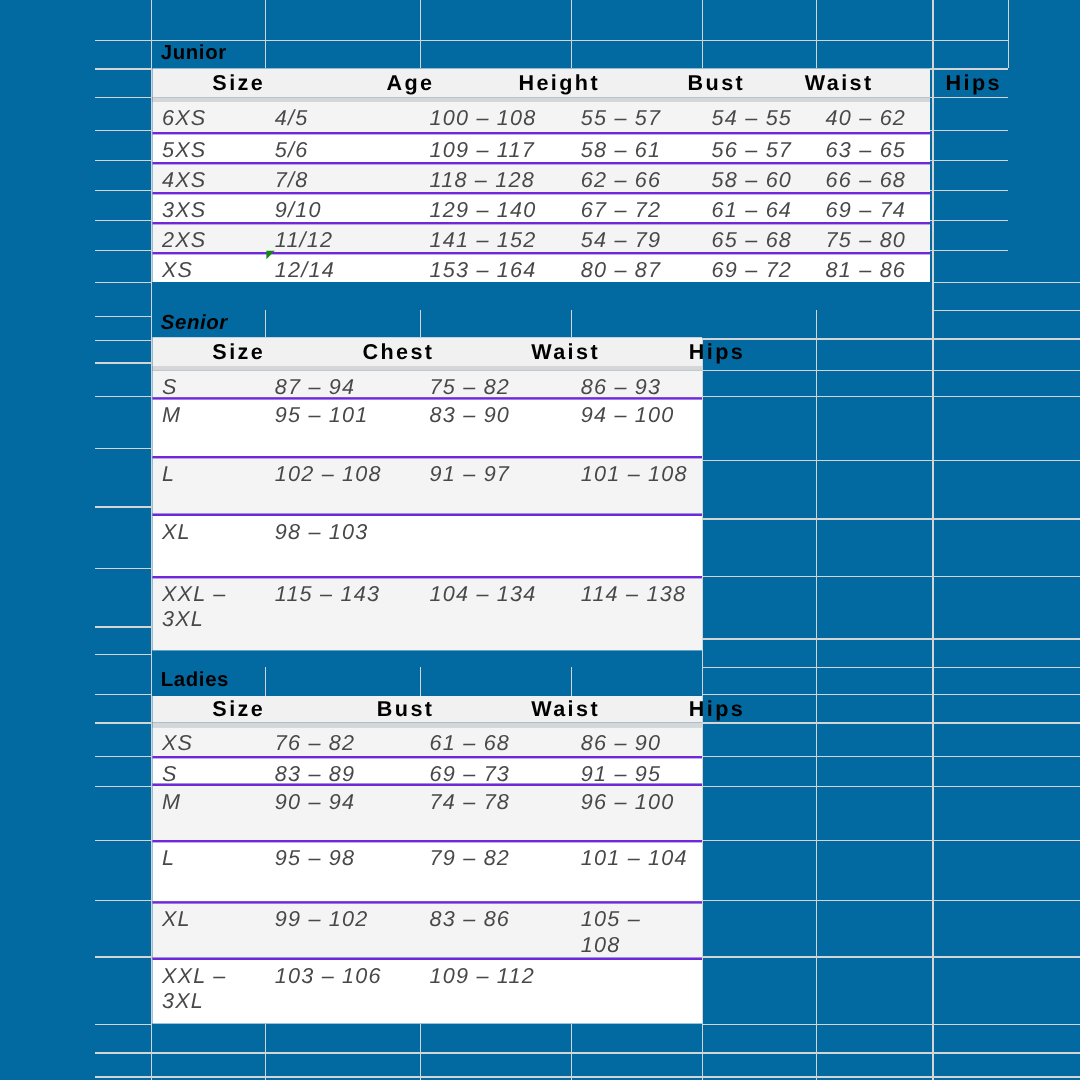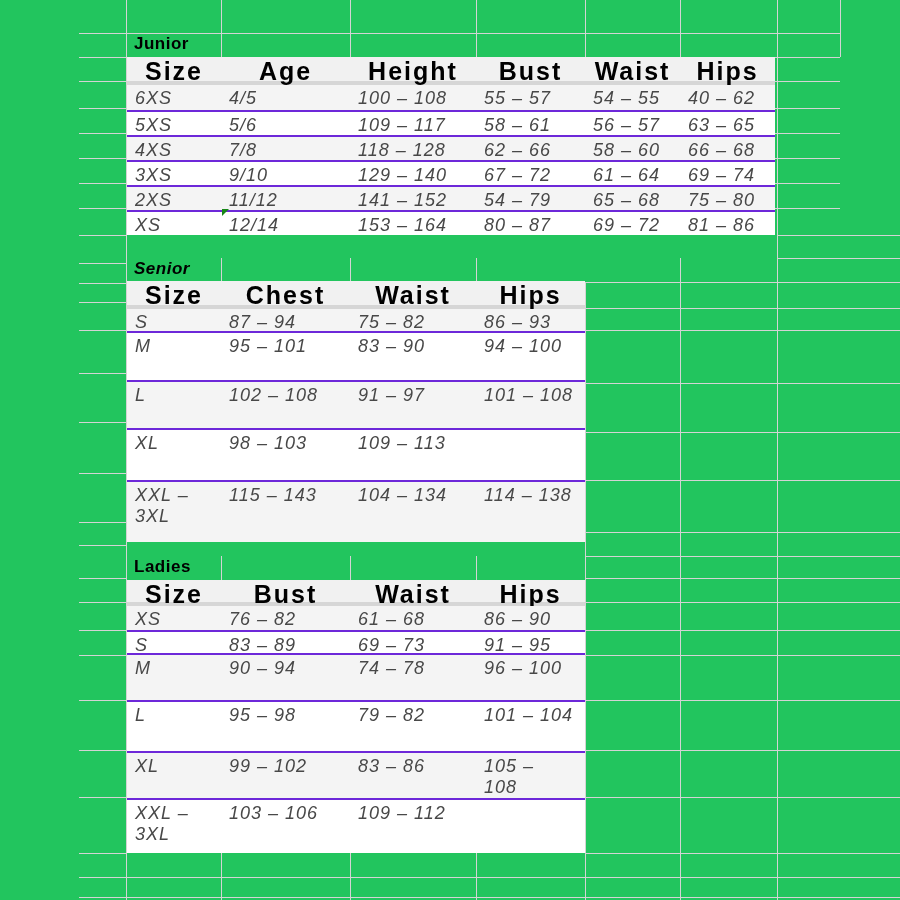--- a/index.html
+++ b/index.html
@@ -1,32 +1,32 @@
 <!DOCTYPE html>
 <html><head>
 <meta charset="utf-8">
 <style>
   html,body{margin:0;padding:0;background:#fff;}
   .sheet{
-    position:relative;width:900px;height:900px;background:#22c55e;overflow:hidden;
+    position:relative;width:900px;height:900px;background:#0369a1;overflow:hidden;
     font-family:"Liberation Sans","DejaVu Sans",sans-serif;
   }
   svg.grid{position:absolute;left:0;top:0;}
   .tbl{position:absolute;background:transparent;}
   #junior{top:33px;left:127px;width:648px;}
   #senior{top:258px;left:127px;width:458px;}
   #ladies{top:556px;left:127px;width:458px;}
   .tbl-title{
     height:24px;line-height:22px;padding-left:7px;box-sizing:border-box;
     font-size:17px;font-weight:bold;color:#000;letter-spacing:.5px;
   }
   #senior .tbl-title{height:23px;font-style:italic;}
   .tbl-header{
     display:grid;background:#f1f1f1;height:24px;align-items:center;
-    font-size:25px;font-weight:bold;color:#000;text-align:center;letter-spacing:2px;
+    font-size:18px;font-weight:bold;color:#000;text-align:right;letter-spacing:2px;gap:12px;
   }
   #ladies .tbl-header{height:22px;}
   .cols-j{grid-template-columns:94px 129px 126px 109px 95px 95px;}
   .cols-s{grid-template-columns:94px 129px 126px 109px;}
   .tbl-sep{height:4px;background:#d6d6d6;}
   .tbl-body{position:relative;font-style:italic;}
   .row{display:grid;box-sizing:border-box;}
   .row + .row{border-top:2px solid #6d28d9;}
   .row:nth-child(odd){background:#f4f4f4;}
   .row:nth-child(even){background:#ffffff;}
@@ -167,21 +167,20 @@
         </div>
         <div class="row cols-s">
           <div class="cell">L</div>
           <div class="cell">102 – 108</div>
           <div class="cell">91 – 97</div>
           <div class="cell">101 – 108</div>
         </div>
         <div class="row cols-s">
           <div class="cell">XL</div>
           <div class="cell">98 – 103</div>
-          <div class="cell">109 – 113</div>
         </div>
         <div class="row cols-s">
           <div class="cell">XXL –
 3XL</div>
           <div class="cell">115 – 143</div>
           <div class="cell">104 – 134</div>
           <div class="cell">114 – 138</div>
         </div>
       </div>
   </div>

